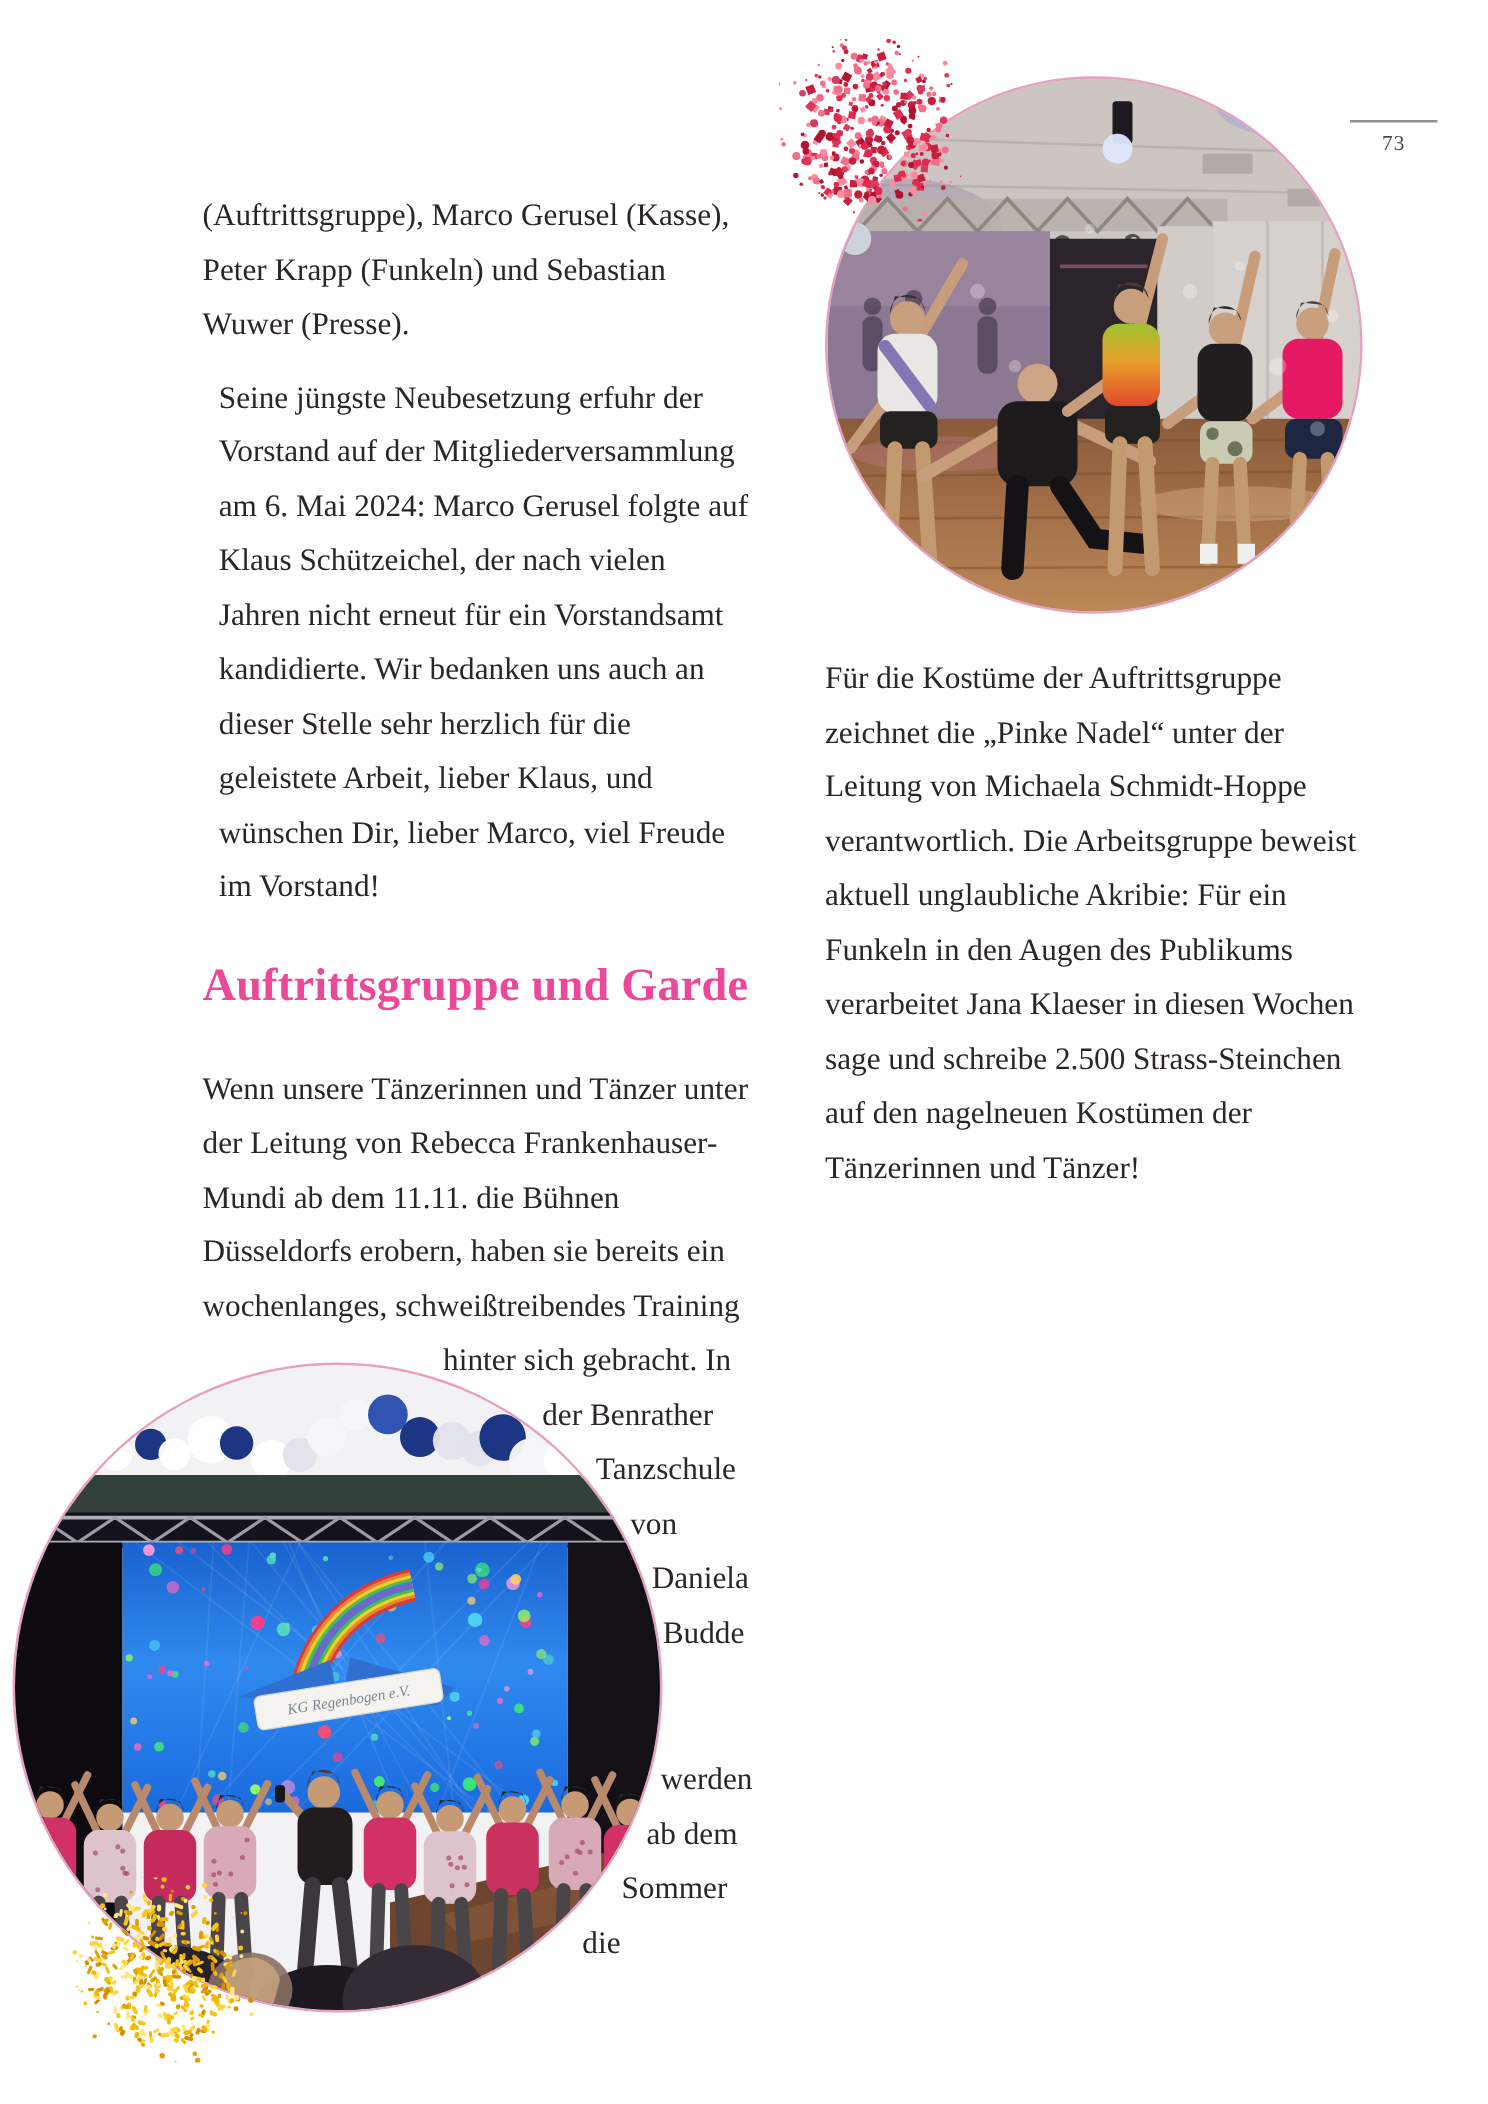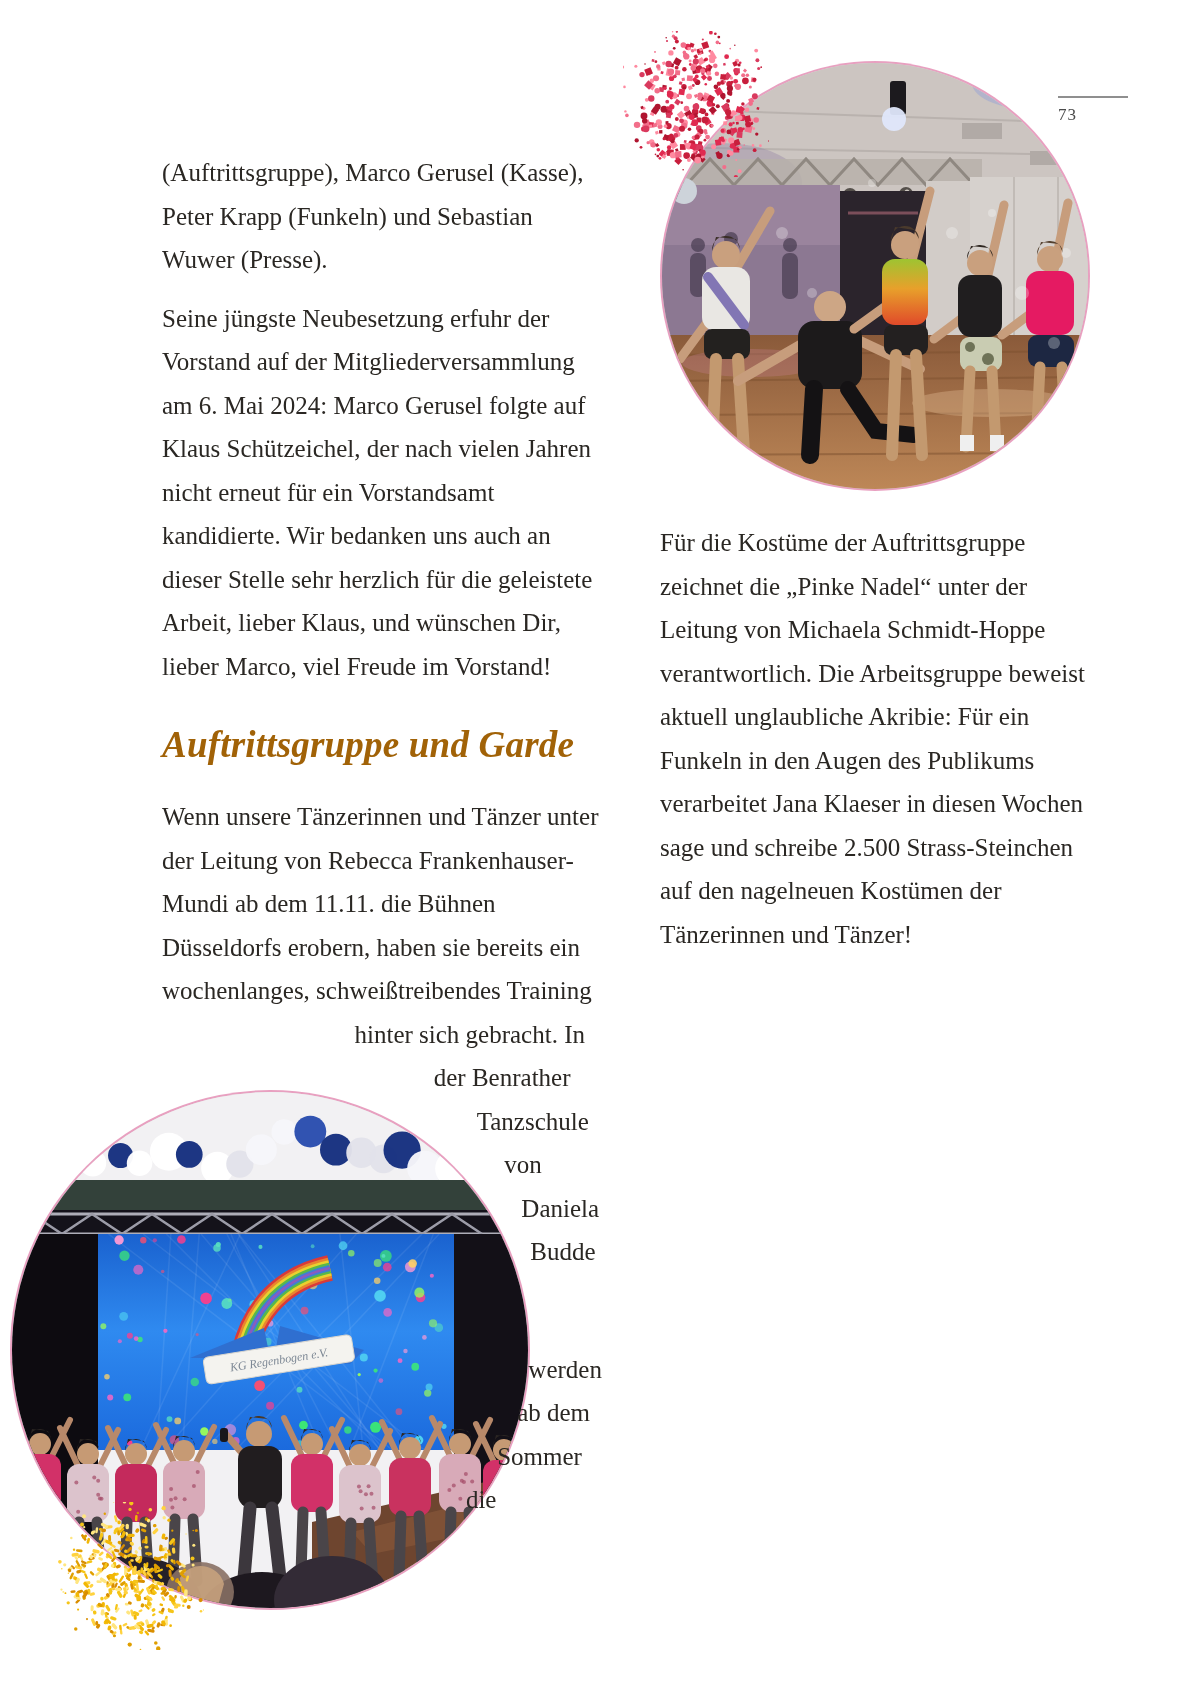--- a/index.html
+++ b/index.html
@@ -7,38 +7,38 @@
     position:relative;
     width:1190px;height:1683px;
     background:#ffffff;
     font-family:"Liberation Serif","DejaVu Serif",serif;
     color:#2a2723;
     overflow:hidden;
     -webkit-hyphens:auto;hyphens:auto;
   }
   .col{position:absolute;font-size:25px;line-height:43.5px;text-align:left;}
   .col p{margin:0;}
-  .col p + p{margin-top:15px;}
+  .col p + p{margin-top:15px;margin-left:13px;}
   .col-left{left:162px;top:151px;width:440px;}
   .col-right{left:660px;top:521px;width:430px;}
   .section-heading{
     font-size:37px;line-height:46px;
-    font-style:italic;font-weight:700;
-    color:#a16207;
-    margin:34px 0 27px 0;
+    font-weight:700;
+    color:#ec4899;
+    margin:34px 0 38px 0;
     letter-spacing:.2px;
   }
   .wrap-spacer{
     float:left;width:376px;height:700px;
     shape-outside:circle(262px at 108px 509px);
   }
   .pageno{
-    position:absolute;left:1058px;top:96px;width:70px;
+    position:absolute;left:1080px;top:96px;width:70px;
     border-top:2px solid #8f8f8f;
-    padding-top:7px;text-align:left;
+    padding-top:7px;text-align:center;
     font-size:17px;color:#4a4a4a;letter-spacing:1px;
   }
   .photo-circle{
     position:absolute;border-radius:50%;overflow:hidden;
     box-shadow:0 0 0 2px rgba(205,45,115,.45);
     background:#ddd;
   }
   #photo-training{left:662px;top:63px;width:426px;height:426px;}
   #photo-stage{left:12px;top:1092px;width:516px;height:516px;}
   .photo-circle svg{display:block;width:100%;height:100%;}

